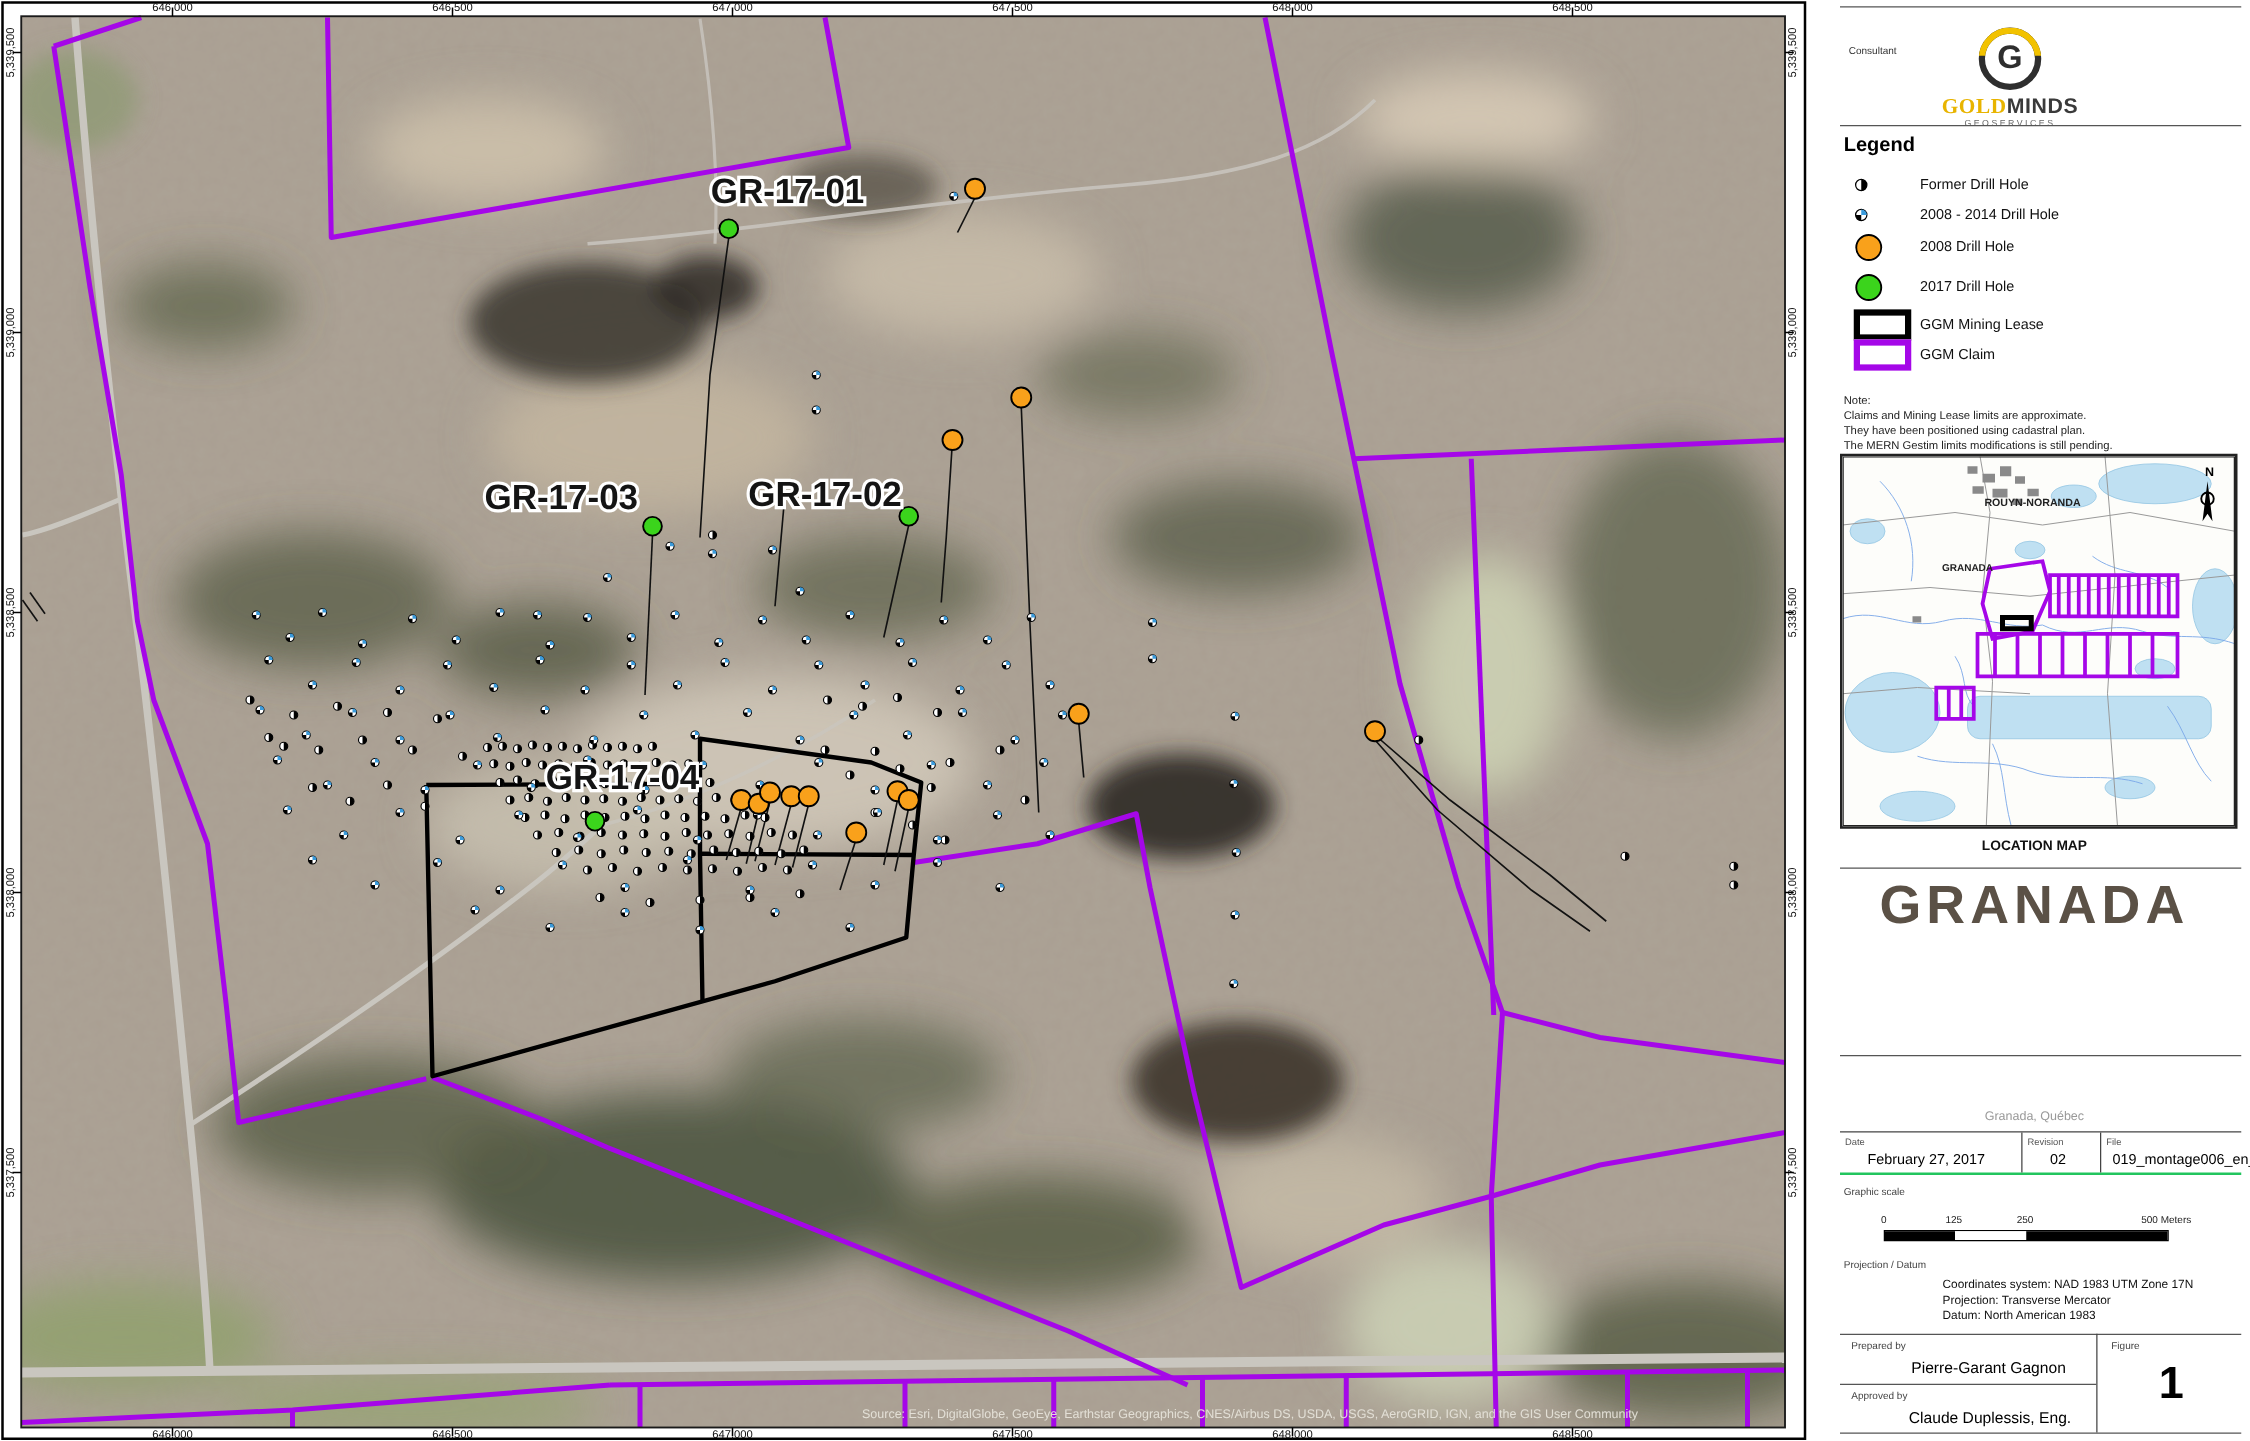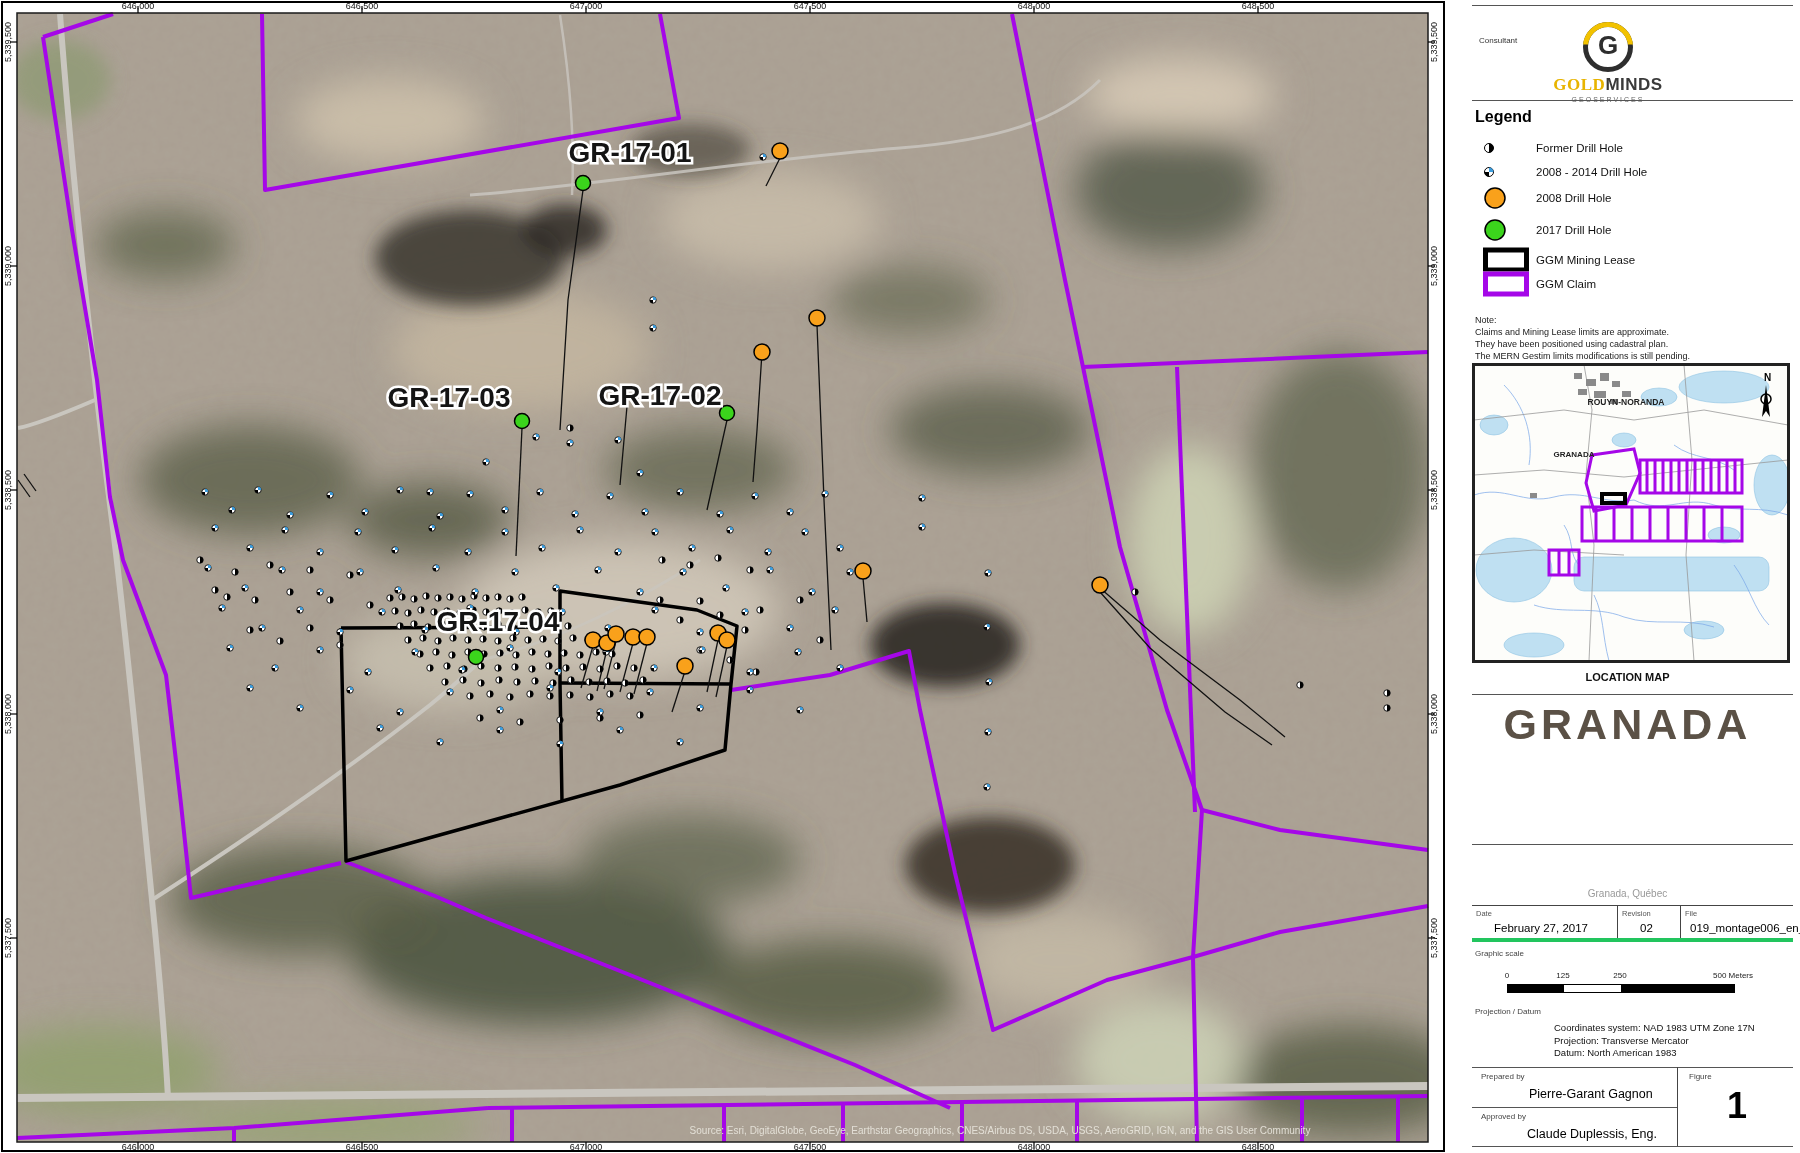--- a/index.html
+++ b/index.html
@@ -30,21 +30,21 @@
   .locmap-label{left:0;top:671px;width:345px;text-align:center;font-size:11px;font-weight:bold;color:#111;}
   .brand{left:0;top:702px;width:345px;text-align:center;}
   .brand .ggm{font-size:46px;font-weight:bold;letter-spacing:-6px;line-height:44px;}
   .ggm .g1{color:#d9a41b;}
   .ggm .g2{color:#55493f;}
   .ggm .g3{color:#d9a41b;}
   .brand .nm{font-size:43px;letter-spacing:4px;color:#5b5146;line-height:44px;font-weight:bold;}
   .brand .tg{font-size:21px;letter-spacing:3px;color:#d79e1f;font-weight:bold;line-height:26px;}
   .tb-title{left:0;top:852px;width:345px;text-align:center;font-size:26px;color:#111;}
   .tb-sub{left:0;top:888px;width:345px;text-align:center;font-size:10px;color:#999;}
-  .tbl{left:17px;top:905px;width:321px;height:32px;border-top:1px solid #444;border-bottom:4px solid #22c55e;}
+  .tbl{left:17px;top:905px;width:321px;height:32px;border-top:1px solid #444;border-bottom:2px solid #22c55e;}
   .cell-lab{position:absolute;font-size:7.5px;color:#555;top:3px;}
   .cell-val{position:absolute;font-size:11.5px;color:#000;top:16px;}
   .vline{position:absolute;width:1px;background:#444;}
   .gscale-lab{left:20px;top:949px;font-size:8px;color:#444;}
   .sbar{left:52px;top:971px;width:240px;height:26px;}
   .sbar .tick-lab{position:absolute;top:0;font-size:8px;color:#222;transform:translateX(-50%);}
   .sbar .bar{position:absolute;top:13px;left:0;width:226px;height:7px;border:1px solid #000;}
   .seg{position:absolute;top:0;height:7px;}
   .proj-lab{left:20px;top:1007px;font-size:8px;color:#444;}
   .proj-txt{left:99px;top:1022px;font-size:9.5px;line-height:12.5px;color:#111;}

